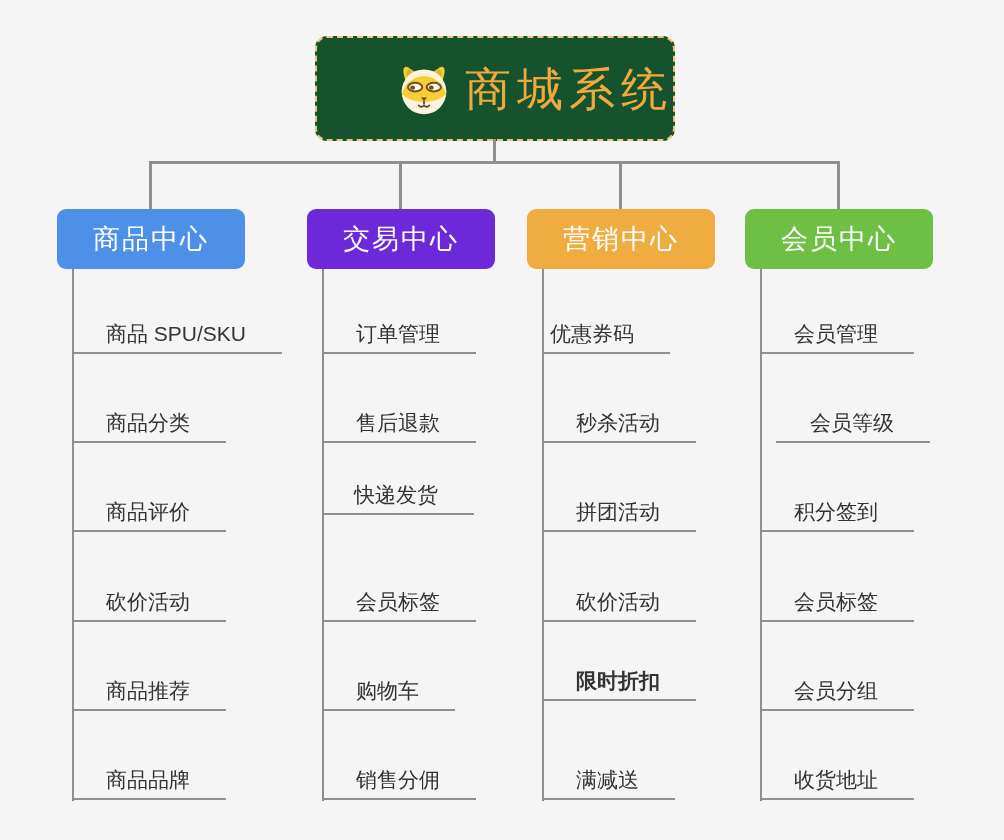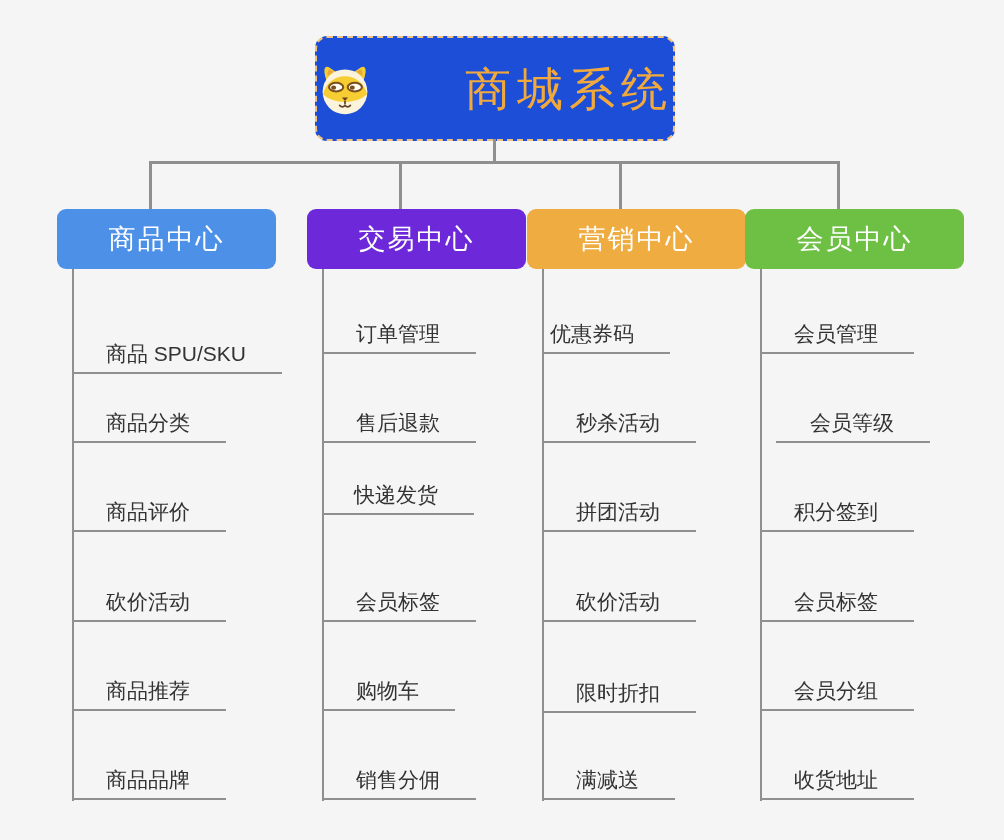--- a/index.html
+++ b/index.html
@@ -14,26 +14,26 @@
     background:var(--page-bg,#f5f5f6);
     overflow:hidden;
   }
 
   
   .root-node{
     position:absolute;
     left:315px; top:36px;
     width:360px; height:105px;
     box-sizing:border-box;
-    background:#1d4ed8;
+    background:#14532d;
     border:2px dashed var(--root-border,#f1c27d);
     border-radius:12px;
     display:flex;
     align-items:center;
-    justify-content:space-between;
+    justify-content:flex-end;
     gap:13px;
   }
   .root-title{
     font-size:46px;
     letter-spacing:6px;
     color:var(--root-title-color,#f2a93c);
     line-height:1;
     white-space:nowrap;
   }
   .dog{display:flex;align-items:center;}
@@ -45,21 +45,21 @@
   }
   .root-drop{left:493px; top:139px; width:3px; height:23px;}
   .bus{left:149px; top:161px; width:691px; height:3px;}
   .drop{width:3px; height:48px; top:161px;}
   .d1{left:149px}.d2{left:399px}.d3{left:619px}.d4{left:837px}
 
   
   .branch{
     position:absolute;
     top:209px;
-    width:219px;
+    width:188px;
   }
   .b0{left:57px}.b1{left:307px}.b2{left:527px}.b3{left:745px}
   .branch-header{
     height:60px;
     border-radius:9px;
     display:flex;
     align-items:center;
     justify-content:center;
     color:var(--header-text,#ffffff);
     font-size:27px;
@@ -119,21 +119,21 @@
   <div class="line drop d2"></div>
   <div class="line drop d3"></div>
   <div class="line drop d4"></div>
 
   <div id="branches">
       <div class="branch b0">
     <div class="branch-header" style="background: rgb(77, 144, 232);">
       <span class="branch-label">商品中心</span>
     </div>
     <div class="trunk"></div>
-  <div class="leaf" style="top: 105px; margin-top: 20px;">商品 SPU/SKU</div>
+  <div class="leaf" style="top: 105px;">商品 SPU/SKU</div>
         <div class="leaf" style="top: 194px;">商品分类</div>
         <div class="leaf" style="top: 283px;">商品评价</div>
         <div class="leaf" style="top: 373px;">砍价活动</div>
         <div class="leaf" style="top: 462px;">商品推荐</div>
         <div class="leaf" style="top: 551px;">商品品牌</div>
       </div>
       <div class="branch b1">
     <div class="branch-header" style="background: #6d28d9;">
       <span class="branch-label">交易中心</span>
     </div>
@@ -147,21 +147,21 @@
       </div>
       <div class="branch b2">
     <div class="branch-header" style="background: rgb(239, 172, 64);">
       <span class="branch-label">营销中心</span>
     </div>
     <div class="trunk"></div>
   <div class="leaf" style="top: 105px; padding-left: 8px;">优惠券码</div>
         <div class="leaf" style="top: 194px;">秒杀活动</div>
         <div class="leaf" style="top: 283px;">拼团活动</div>
         <div class="leaf" style="top: 373px;">砍价活动</div>
-        <div class="leaf" style="top: 464px;">限时折扣</div>
+        <div class="leaf" style="top: 452px; font-weight: bold;">限时折扣</div>
         <div class="leaf" style="top: 551px;">满减送</div>
       </div>
       <div class="branch b3">
     <div class="branch-header" style="background: rgb(110, 192, 68);">
       <span class="branch-label">会员中心</span>
     </div>
     <div class="trunk"></div>
   <div class="leaf" style="top: 105px; text-align: center;">会员管理</div>
         <div class="leaf" style="top: 194px; margin-left: 16px;">会员等级</div>
         <div class="leaf" style="top: 283px;">积分签到</div>

